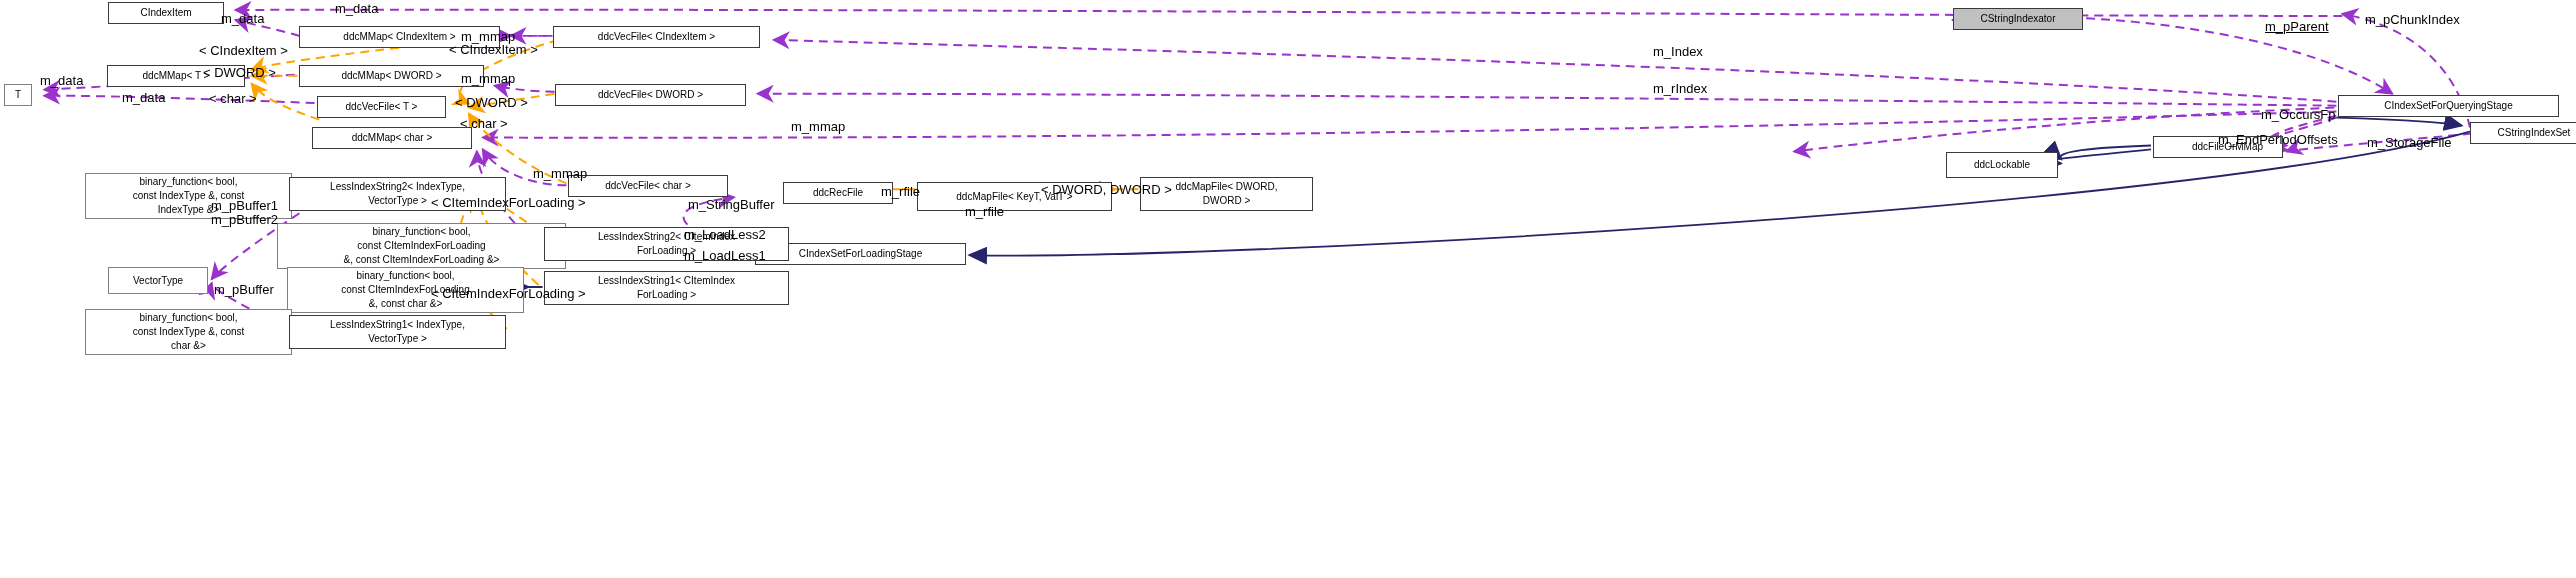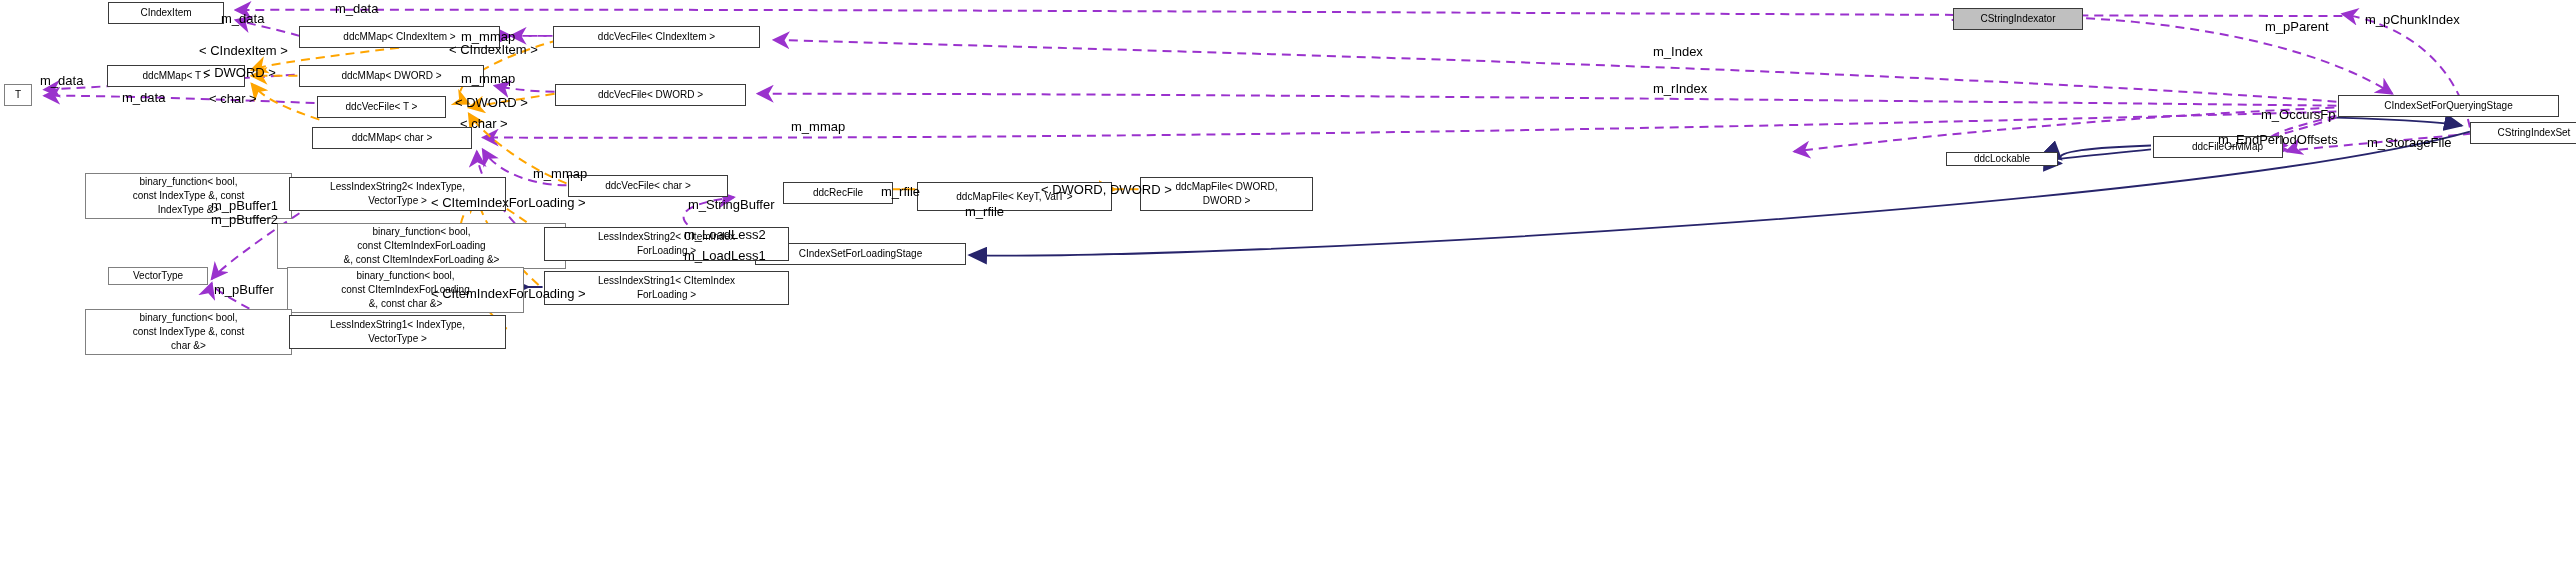--- a/index.html
+++ b/index.html
@@ -123,32 +123,32 @@
       <div class="node solid" style="left: 299px; top: 65px; width: 185px; height: 22px;">ddcMMap&lt; DWORD &gt;</div>
       <div class="node solid" style="left: 317px; top: 96px; width: 129px; height: 22px;">ddcVecFile&lt; T &gt;</div>
       <div class="node solid" style="left: 312px; top: 127px; width: 160px; height: 22px;">ddcMMap&lt; char &gt;</div>
       <div class="node solid" style="left: 553px; top: 26px; width: 207px; height: 22px;">ddcVecFile&lt; CIndexItem &gt;</div>
       <div class="node solid" style="left: 555px; top: 84px; width: 191px; height: 22px;">ddcVecFile&lt; DWORD &gt;</div>
       <div class="node solid" style="left: 568px; top: 175px; width: 160px; height: 22px;">ddcVecFile&lt; char &gt;</div>
       <div class="node solid" style="left: 783px; top: 182px; width: 110px; height: 22px;">ddcRecFile</div>
       <div class="node solid" style="left: 917px; top: 182px; width: 195px; height: 29px;">ddcMapFile&lt; KeyT, ValT &gt;</div>
       <div class="node solid" style="left: 1140px; top: 177px; width: 173px; height: 34px;">ddcMapFile&lt; DWORD,
 DWORD &gt;</div>
-      <div class="node solid" style="left: 1946px; top: 152px; width: 112px; height: 14px;">ddcLockable</div>
+      <div class="node solid" style="left: 1946px; top: 152px; width: 112px; height: 26px;">ddcLockable</div>
       <div class="node solid" style="left: 2153px; top: 136px; width: 130px; height: 22px; padding-left: 23px;">ddcFileOrMMap</div>
       <div class="node filled" style="left: 1953px; top: 8px; width: 130px; height: 22px;">CStringIndexator</div>
       <div class="node solid" style="left: 2338px; top: 95px; width: 221px; height: 22px;">CIndexSetForQueryingStage</div>
       <div class="node solid" style="left: 2470px; top: 122px; width: 128px; height: 22px;">CStringIndexSet</div>
       <div class="node solid" style="left: 755px; top: 243px; width: 211px; height: 22px;">CIndexSetForLoadingStage</div>
       <div class="node light" style="left: 85px; top: 173px; width: 207px; height: 46px;">binary_function&lt; bool,
 const IndexType &amp;, const
 IndexType &amp;&gt;</div>
       <div class="node solid" style="left: 289px; top: 177px; width: 217px; height: 34px;">LessIndexString2&lt; IndexType,
 VectorType &gt;</div>
-      <div class="node light" style="left: 108px; top: 267px; width: 100px; height: 18px;">VectorType</div>
+      <div class="node light" style="left: 108px; top: 267px; width: 100px; height: 27px;">VectorType</div>
       <div class="node light" style="left: 277px; top: 223px; width: 289px; height: 46px;">binary_function&lt; bool,
 const CItemIndexForLoading
 &amp;, const CItemIndexForLoading &amp;&gt;</div>
       <div class="node solid" style="left: 544px; top: 227px; width: 245px; height: 34px;">LessIndexString2&lt; CItemIndex
 ForLoading &gt;</div>
       <div class="node light" style="left: 287px; top: 267px; width: 237px; height: 46px;">binary_function&lt; bool,
 const CItemIndexForLoading
 &amp;, const char &amp;&gt;</div>
       <div class="node solid" style="left: 544px; top: 271px; width: 245px; height: 34px;">LessIndexString1&lt; CItemIndex
 ForLoading &gt;</div>
@@ -167,21 +167,21 @@
       <div class="edge-label" style="left: 209px; top: 92px;">&lt; char &gt;</div>
       <div class="edge-label" style="left: 122px; top: 91px;">m_data</div>
       <div class="edge-label" style="left: 461px; top: 30px;">m_mmap</div>
       <div class="edge-label" style="left: 449px; top: 43px;">&lt; CIndexItem &gt;</div>
       <div class="edge-label" style="left: 461px; top: 72px;">m_mmap</div>
       <div class="edge-label" style="left: 455px; top: 96px;">&lt; DWORD &gt;</div>
       <div class="edge-label" style="left: 460px; top: 117px;">&lt; char &gt;</div>
       <div class="edge-label" style="left: 1653px; top: 45px;">m_Index</div>
       <div class="edge-label" style="left: 1653px; top: 82px;">m_rIndex</div>
       <div class="edge-label" style="left: 791px; top: 120px;">m_mmap</div>
-      <div class="edge-label" style="left: 2265px; top: 20px;">m_pParent</div>
+      <div class="edge-label" style="left: 2265px; top: 20px; text-decoration: underline;">m_pParent</div>
       <div class="edge-label" style="left: 2365px; top: 13px;">m_pChunkIndex</div>
       <div class="edge-label" style="left: 2261px; top: 108px;">m_OccursFp</div>
       <div class="edge-label" style="left: 2218px; top: 133px;">m_EndPeriodOffsets</div>
       <div class="edge-label" style="left: 2367px; top: 136px;">m_StorageFile</div>
       <div class="edge-label" style="left: 533px; top: 167px;">m_mmap</div>
       <div class="edge-label" style="left: 881px; top: 185px;">m_rfile</div>
       <div class="edge-label" style="left: 1041px; top: 183px;">&lt; DWORD, DWORD &gt;</div>
       <div class="edge-label" style="left: 965px; top: 205px;">m_rfile</div>
       <div class="edge-label" style="left: 688px; top: 198px;">m_StringBuffer</div>
       <div class="edge-label" style="left: 431px; top: 196px;">&lt; CItemIndexForLoading &gt;</div>

